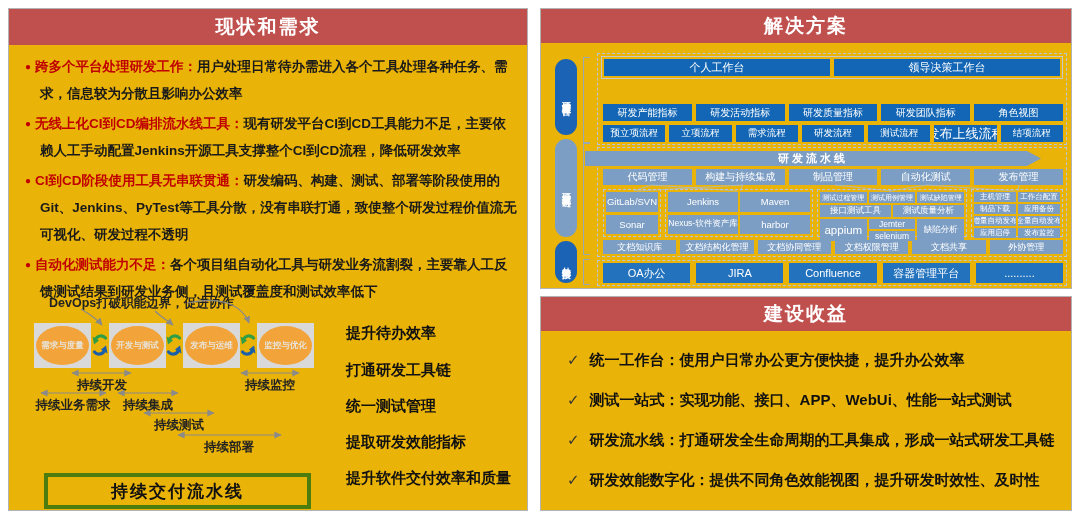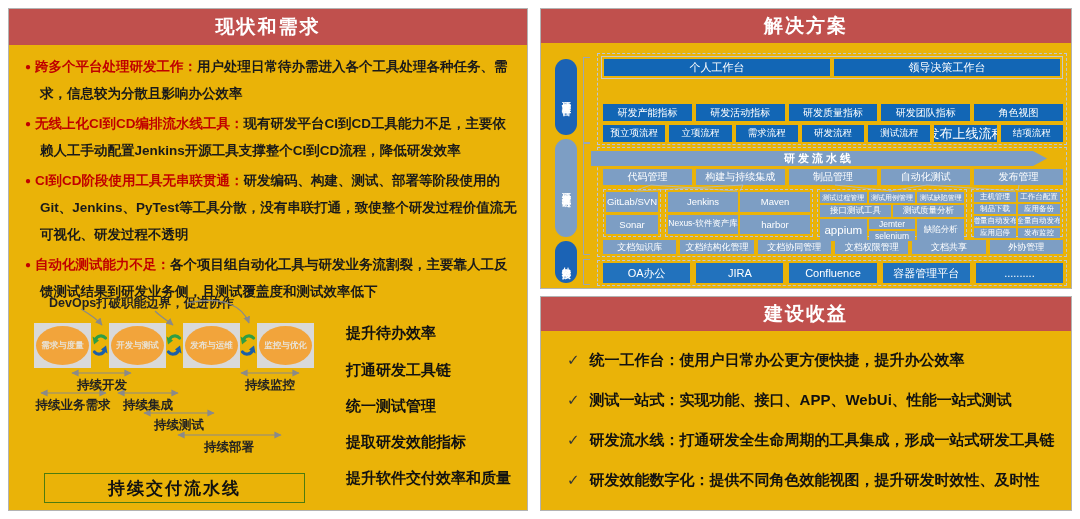--- a/index.html
+++ b/index.html
@@ -22,21 +22,21 @@
   
   .devops-caption{position:absolute;left:40px;top:286px;font-size:12.5px;font-weight:bold;color:#222;}
   .stage-card{position:absolute;top:314px;width:57px;height:45px;background:#d9d9d9;
     display:flex;align-items:center;justify-content:center;}
   .stage-ellipse{width:53px;height:39px;background:#f2a43b;border-radius:50%;
     display:flex;align-items:center;justify-content:center;
     color:#e8e2d6;font-size:8.5px;font-weight:bold;white-space:nowrap;}
   .sync-icon{position:absolute;top:322px;width:16px;height:28px;}
   .span-label{position:absolute;transform:translateX(-50%);font-size:12.5px;font-weight:bold;color:#222;white-space:nowrap;}
   .outcome{position:absolute;left:337px;font-size:15px;font-weight:bold;color:#111;white-space:nowrap;}
-  .pipeline-box{position:absolute;left:35px;top:464px;width:259px;height:28px;border:1px solid #4d7c0f;
+  .pipeline-box{position:absolute;left:35px;top:464px;width:259px;height:28px;border:4px solid #4d7c0f;
     display:flex;align-items:center;justify-content:center;font-size:17px;font-weight:bold;color:#111;letter-spacing:2px;}
   .overlay-svg{position:absolute;left:0;top:0;pointer-events:none;}
   
   #solution-panel{left:540px;top:8px;width:532px;height:281px;}
   .vpill{position:absolute;left:14px;width:22px;border-radius:11px;color:#fff;
     display:flex;align-items:center;justify-content:center;
     writing-mode:vertical-rl;text-orientation:upright;font-size:9px;font-weight:bold;letter-spacing:1px;}
   .pill-dark{background:#1b63b5;}
   .pill-steel{background:#7d9ec4;}
   .bracket{position:absolute;left:42px;width:7px;border:1px solid #9aa7b5;border-right:none;box-sizing:border-box;}
@@ -172,21 +172,21 @@
   <div class="brow" style="left:62px;top:116px;width:460px;height:17px;">
     <div class="bbox" style="font-size:9.5px;">预立项流程</div>
     <div class="bbox" style="font-size:9.5px;">立项流程</div>
     <div class="bbox" style="font-size:9.5px;">需求流程</div>
     <div class="bbox" style="font-size:9.5px;">研发流程</div>
     <div class="bbox" style="font-size:9.5px;">测试流程</div>
     <div class="bbox" style="font-size:13px;">发布上线流程</div>
     <div class="bbox" style="font-size:9.5px;">结项流程</div>
   </div>
 
-  <div class="pipe-arrow" style="left:50px;top:142px;width:456px;height:15px;">研发流水线</div>
+  <div class="pipe-arrow" style="left:44px;top:142px;width:456px;height:15px;">研发流水线</div>
 
   <div class="brow steel" style="left:62px;top:160px;width:460px;height:16px;">
     <div class="bbox">代码管理</div>
     <div class="bbox">构建与持续集成</div>
     <div class="bbox">制品管理</div>
     <div class="bbox">自动化测试</div>
     <div class="bbox">发布管理</div>
   </div>
 
   <svg class="overlay-svg" width="532" height="281">

